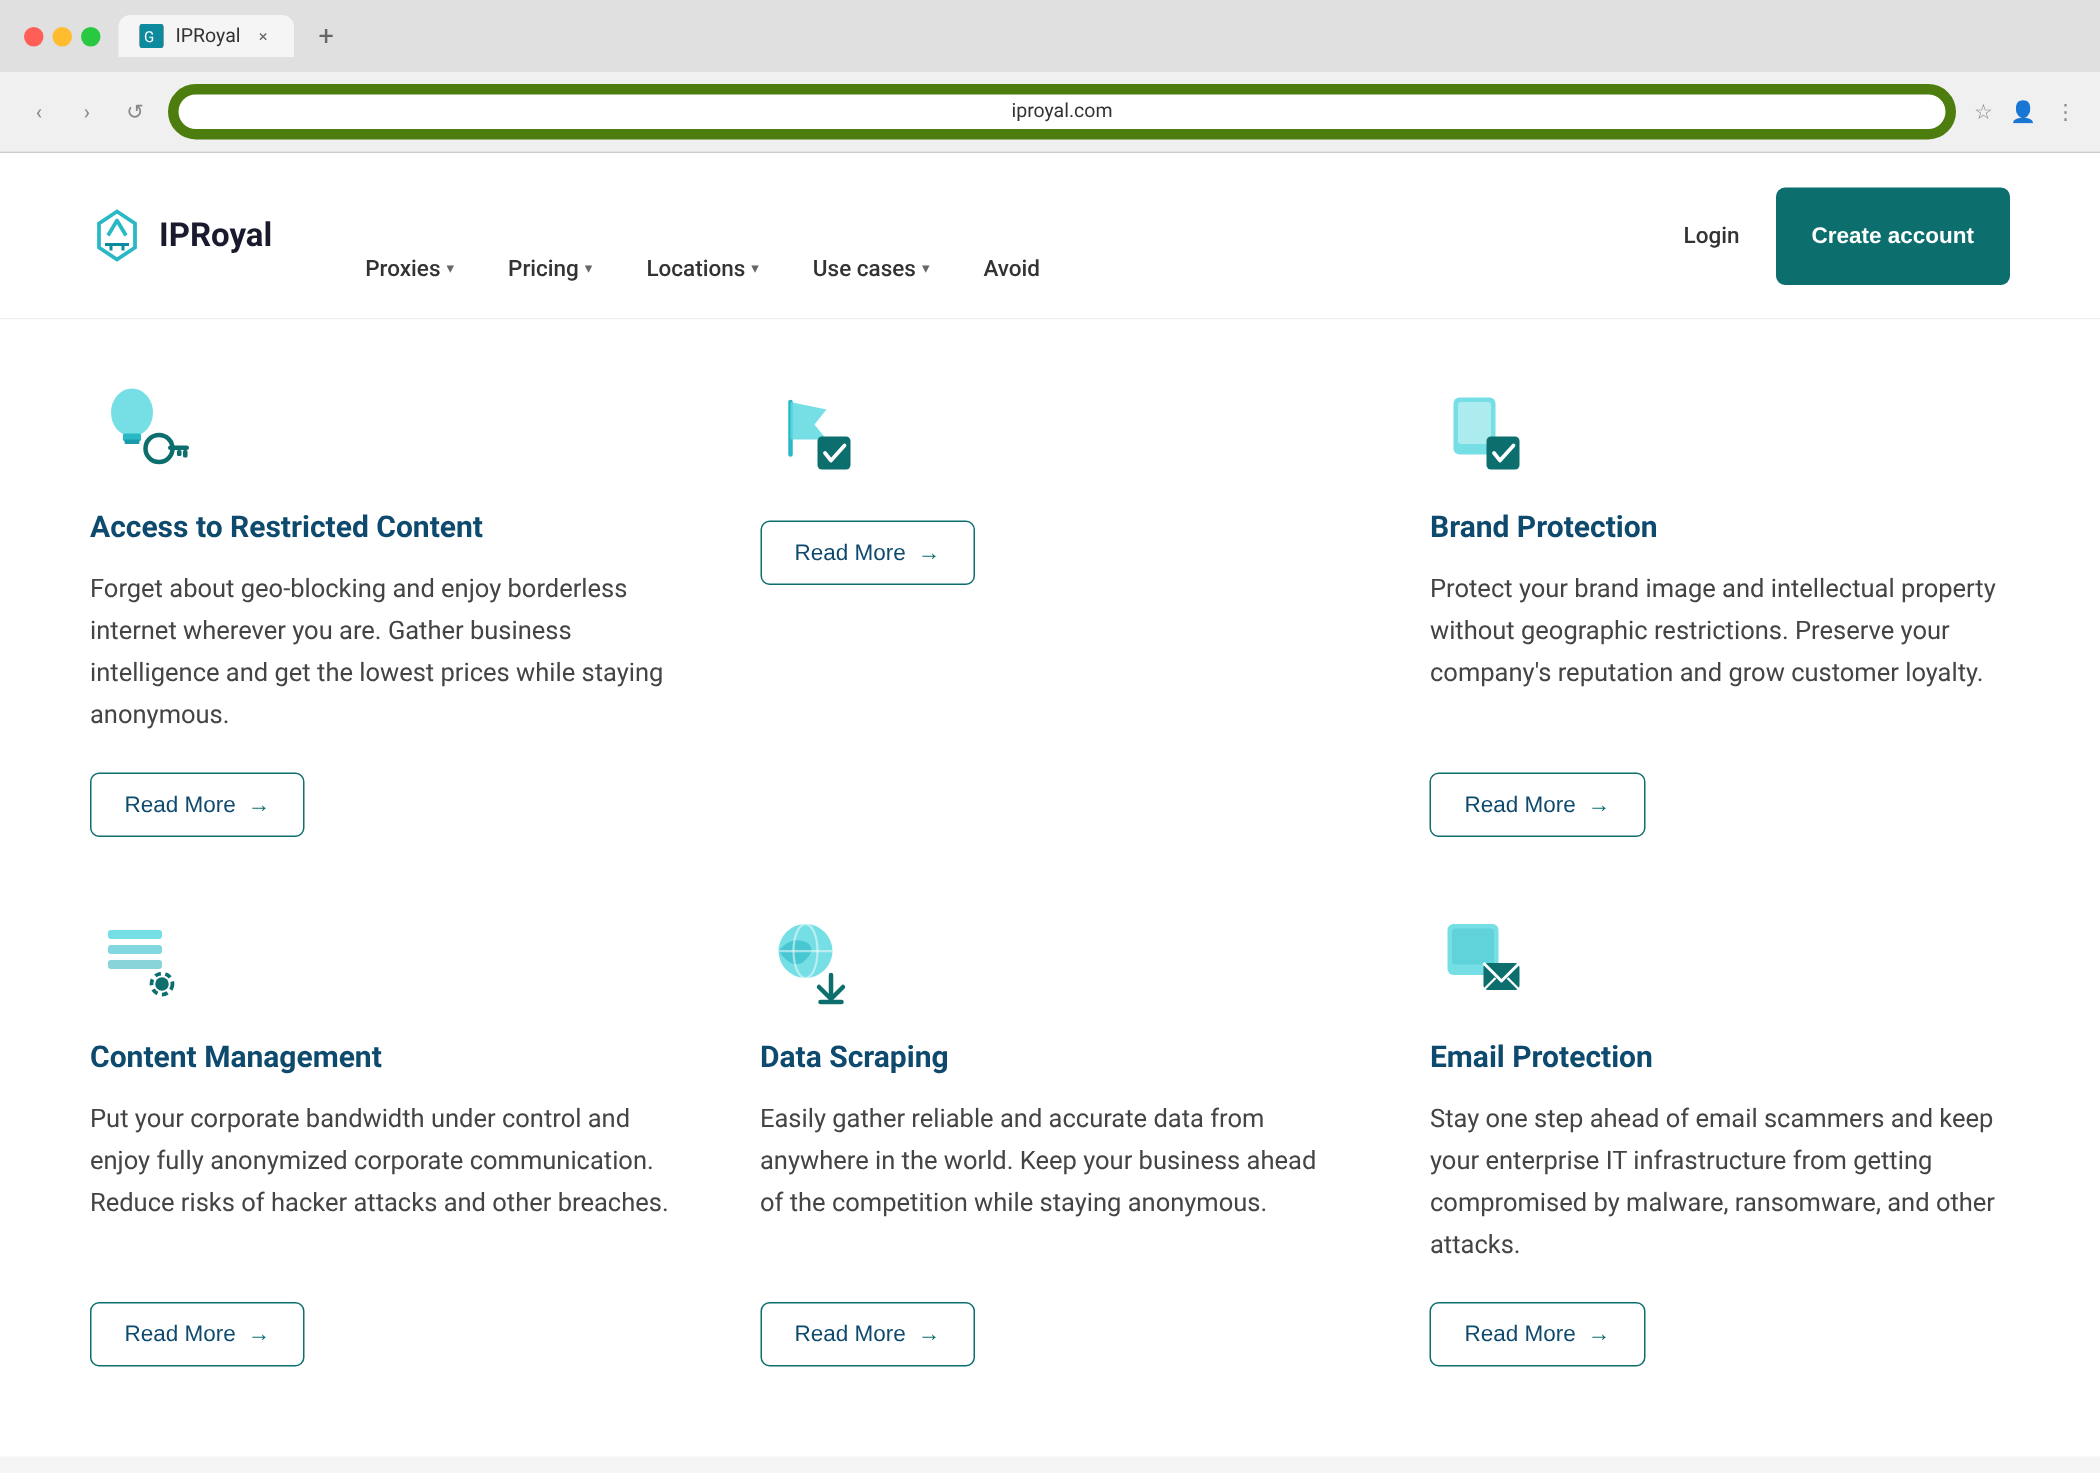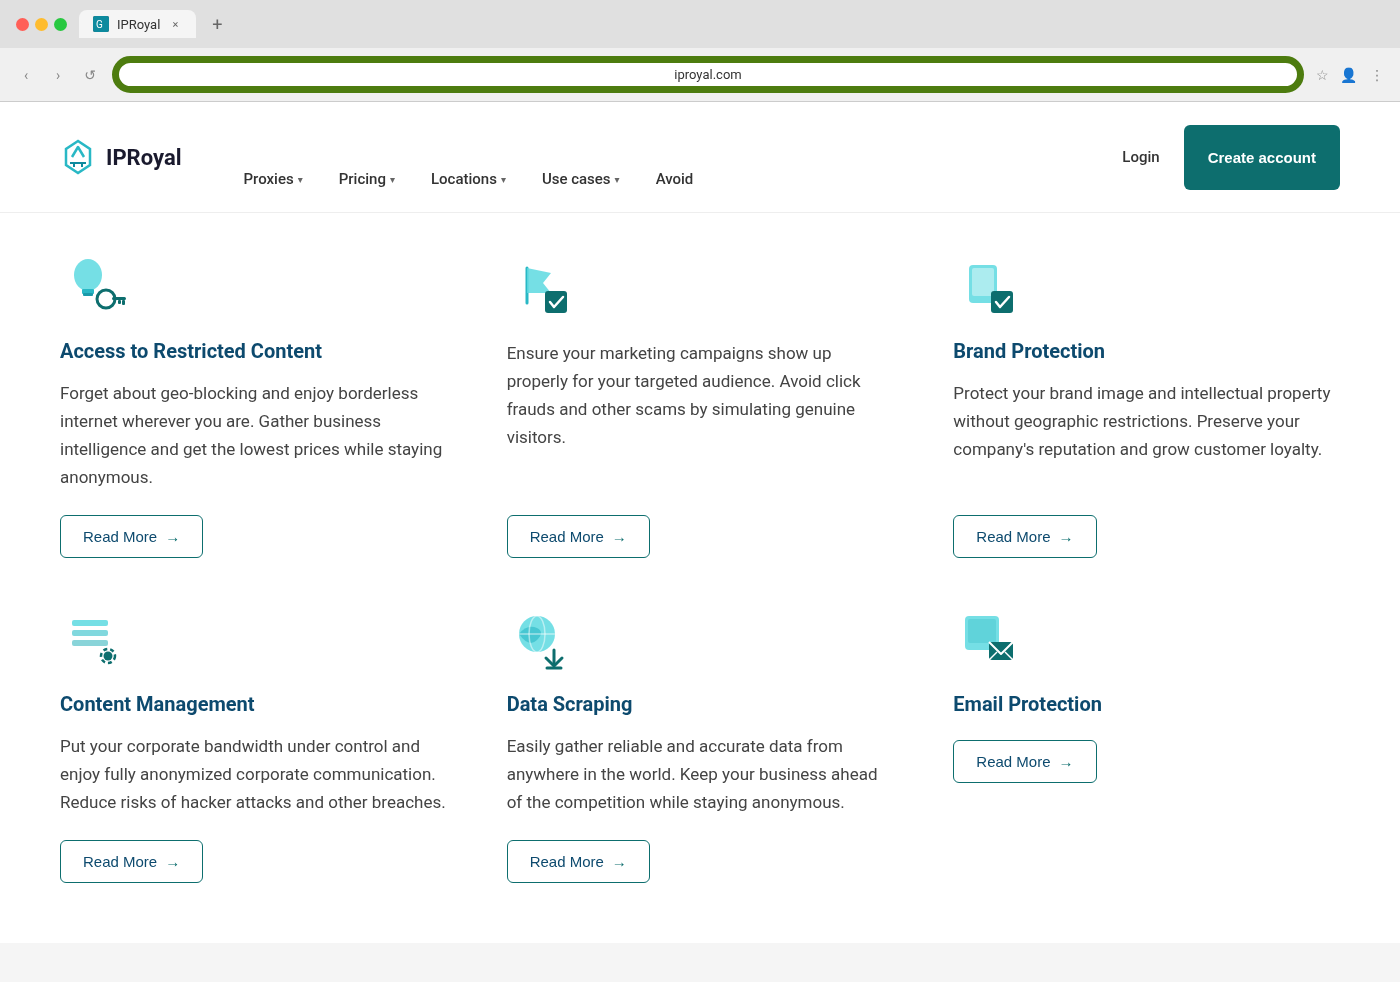--- a/index.html
+++ b/index.html
@@ -322,21 +322,20 @@
 
       <div class="card">
         <svg class="icon-svg" viewBox="0 0 70 70">
 
           <path d="M20 15 L20 50" stroke="#29b8c5" stroke-width="3" stroke-linecap="round"></path>
           <path d="M20 15 L44 20 L36 30 L44 40 L20 40" fill="#5dd9e0" opacity="0.85"></path>
 
           <rect x="38" y="38" width="22" height="22" rx="3" fill="#0d6e6e"></rect>
           <polyline points="43,49 47,54 56,44" fill="none" stroke="white" stroke-width="2.5" stroke-linecap="round" stroke-linejoin="round"></polyline>
         </svg>
-        <p class="card-description">Ensure your marketing campaigns show up properly for your targeted audience. Avoid click frauds and other scams by simulating genuine visitors.</p>
         <button class="read-more-btn">
           <span>Read More</span>
           <span class="arrow">→</span>
         </button>
       </div>
 
       <div class="card">
         <svg class="icon-svg" viewBox="0 0 70 70">
 
           <rect x="16" y="12" width="28" height="38" rx="4" fill="#5dd9e0" opacity="0.85"></rect>
@@ -398,20 +397,21 @@
 
           <rect x="12" y="10" width="34" height="34" rx="4" fill="#5dd9e0" opacity="0.85"></rect>
           <rect x="15" y="13" width="28" height="24" rx="2" fill="#4cc8d0" opacity="0.5"></rect>
 
           <rect x="36" y="36" width="24" height="18" rx="3" fill="#0d6e6e"></rect>
           <polyline points="36,36 48,48 60,36" fill="none" stroke="white" stroke-width="2" stroke-linejoin="round"></polyline>
           <line x1="36" y1="54" x2="44" y2="46" stroke="white" stroke-width="1.5"></line>
           <line x1="60" y1="54" x2="52" y2="46" stroke="white" stroke-width="1.5"></line>
         </svg>
         <h3 class="card-title">Email Protection</h3>
+        <p class="card-description">Stay one step ahead of email scammers and keep your enterprise IT infrastructure from getting compromised by malware, ransomware, and other attacks.</p>
         <button class="read-more-btn">
           <span>Read More</span>
           <span class="arrow">→</span>
         </button>
       </div>
 
     </div>
   </div>
 </div>
 

